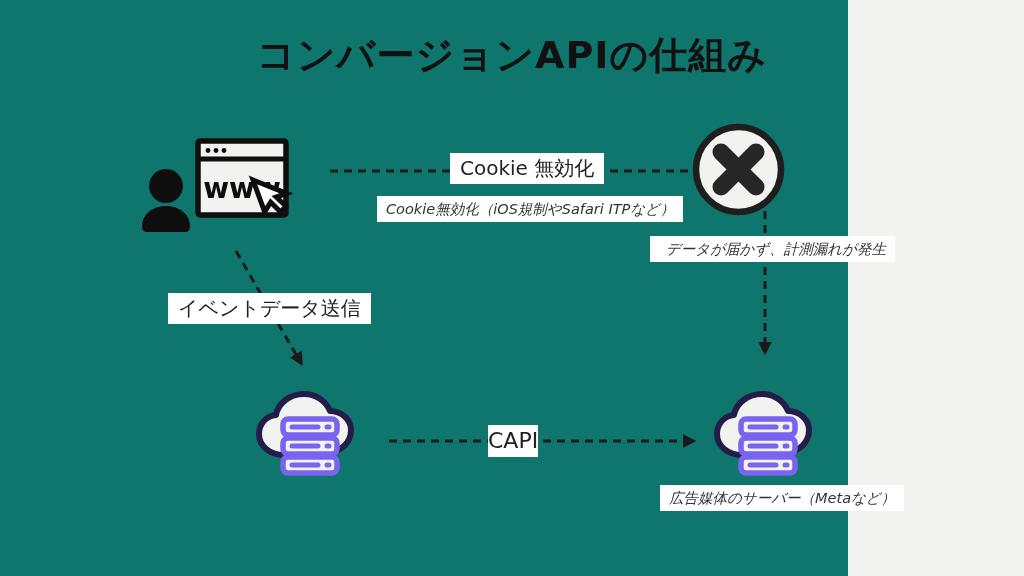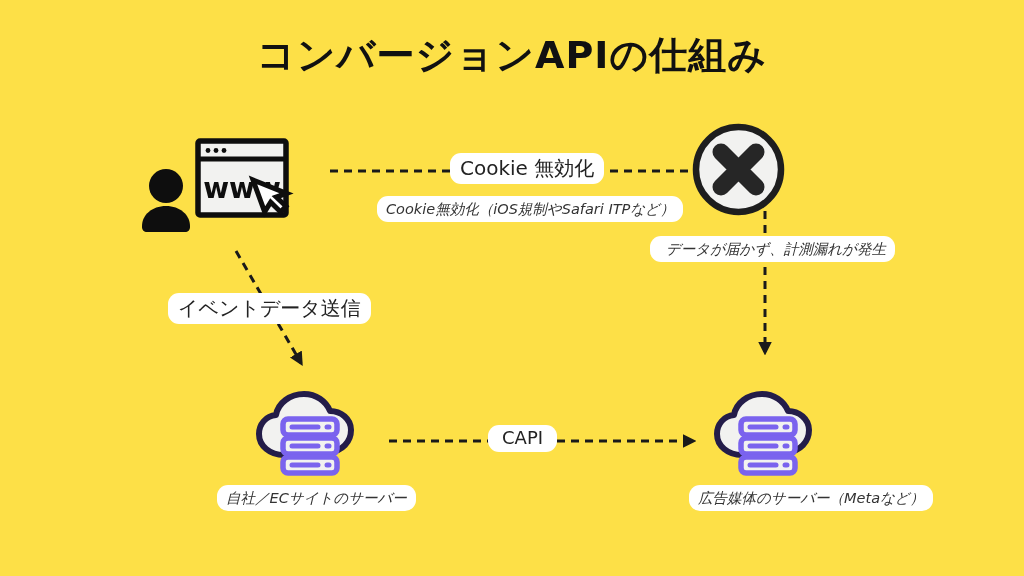--- a/index.html
+++ b/index.html
@@ -2,37 +2,37 @@
 <html><head>
 <meta charset="utf-8">
 <style>
   html,body{margin:0;padding:0;}
   body{
     width:1024px;height:576px;overflow:hidden;
     background:#f2f2f0;
     font-family:"DejaVu Sans","Liberation Sans",sans-serif;
     color:#1a1a1a;
   }
-  #canvas{position:relative;width:1024px;height:576px;background:#fde047;}
+  #canvas{position:relative;width:848px;height:576px;background:#0f766e;}
   .title{
     position:absolute;left:0;top:30px;width:1024px;
     text-align:center;font-size:38px;font-weight:800;
     letter-spacing:1px;color:#111;
   }
   .lbl{
     position:absolute;background:#ffffff;color:#2b2b2b;
     white-space:nowrap;line-height:1.25;
   }
   .lbl-big{font-size:20px;padding:3px 10px;color:#222;}
   .lbl-small{font-size:14.5px;padding:4px 9px;color:#333;font-style:italic;}
-  .lbl-capi{font-size:18px;padding:2px 14px;color:#222;text-align:center;}
+  .lbl-capi{font-size:22px;padding:2px 0;color:#222;text-align:center;}
   svg{position:absolute;display:block;}
   .conn{left:0;top:0;z-index:1;}
   .icon{z-index:2;}
-  .lbl{z-index:3;border-radius:11px;}
+  .lbl{z-index:3;}
 </style>
 </head>
 <body>
 
 <div id="canvas">
 
   <svg class="conn" width="1024" height="576" viewBox="0 0 1024 576">
     <defs>
       <marker id="arrow" viewBox="0 0 10 10" refX="7.5" refY="5" markerWidth="4.6" markerHeight="4.6" orient="auto-start-reverse">
         <path d="M0,0 L10,5 L0,10 z" fill="#1a1a1a"></path>
@@ -109,17 +109,16 @@
   <div class="lbl lbl-big" style="left:450px;top:153px;">Cookie 無効化</div>
 
   <div class="lbl lbl-small" style="left:377px;top:196px;">Cookie無効化（iOS規制やSafari ITPなど）</div>
 
   <div class="lbl lbl-small" style="left:650px;top:236px;padding-left:16px;">データが届かず、計測漏れが発生</div>
 
   <div class="lbl lbl-big" style="left:168px;top:293px;">イベントデータ送信</div>
 
   <div class="lbl lbl-capi" style="left:488px;top:425px;">CAPI</div>
 
-  <div class="lbl lbl-small" style="left:217px;top:485px;">自社／ECサイトのサーバー</div>
 
-  <div class="lbl lbl-small" style="left:689px;top:485px;">広告媒体のサーバー（Metaなど）</div>
+  <div class="lbl lbl-small" style="left:660px;top:485px;">広告媒体のサーバー（Metaなど）</div>
 
 </div>
 
 </body></html>

